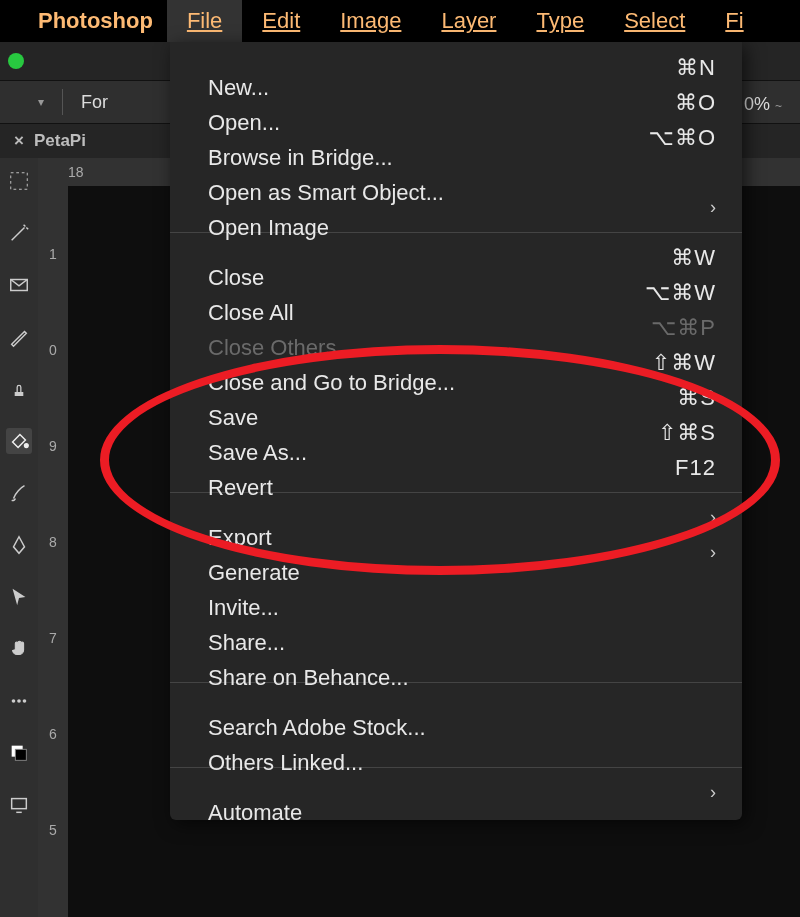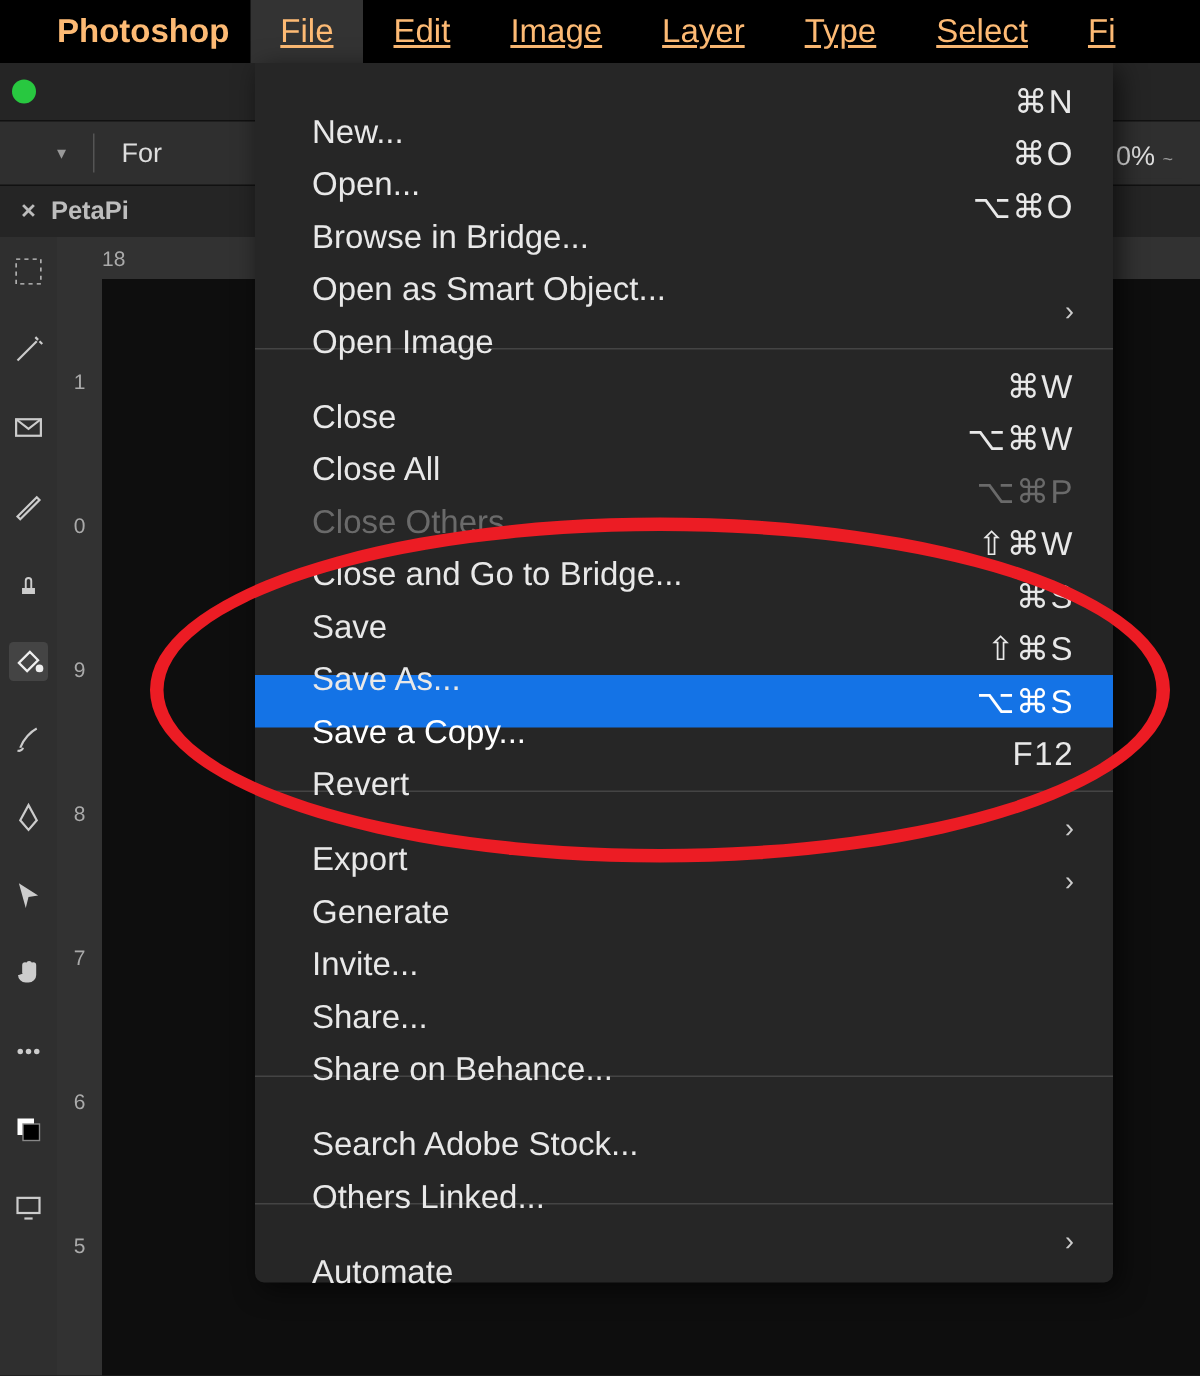--- a/index.html
+++ b/index.html
@@ -362,24 +362,20 @@
       <span class="sc">⇧⌘W</span>
     </div>
     <div class="mi">
       <span class="lbl">Save</span>
       <span class="sc">⌘S</span>
     </div>
     <div class="mi">
       <span class="lbl">Save As...</span>
       <span class="sc">⇧⌘S</span>
     </div>
-    <div class="mi highlight">
-      <span class="lbl">Save a Copy...</span>
-      <span class="sc">⌥⌘S</span>
-    </div>
     <div class="mi">
       <span class="lbl">Revert</span>
       <span class="sc">F12</span>
     </div>
     <div class="sep"></div>
     <div class="mi">
       <span class="lbl">Export</span>
       <span class="submenu-arrow">›</span>
     </div>
     <div class="mi">

